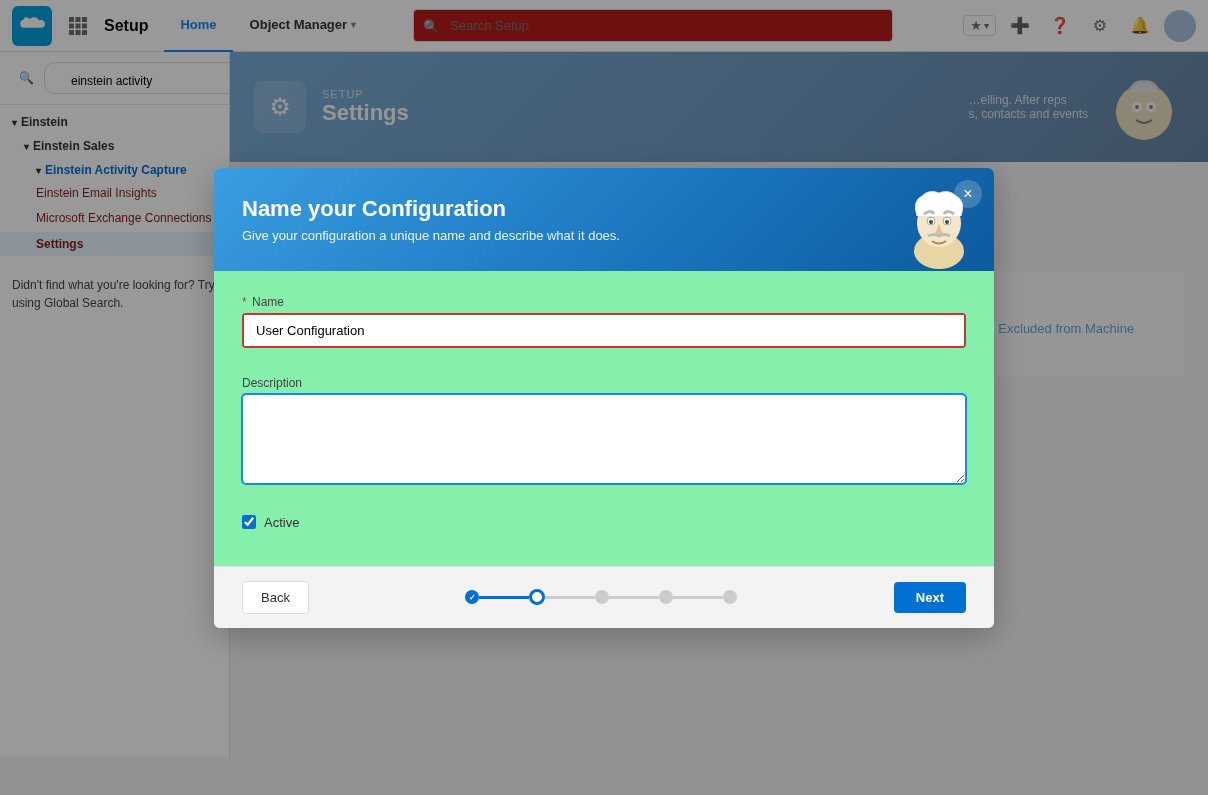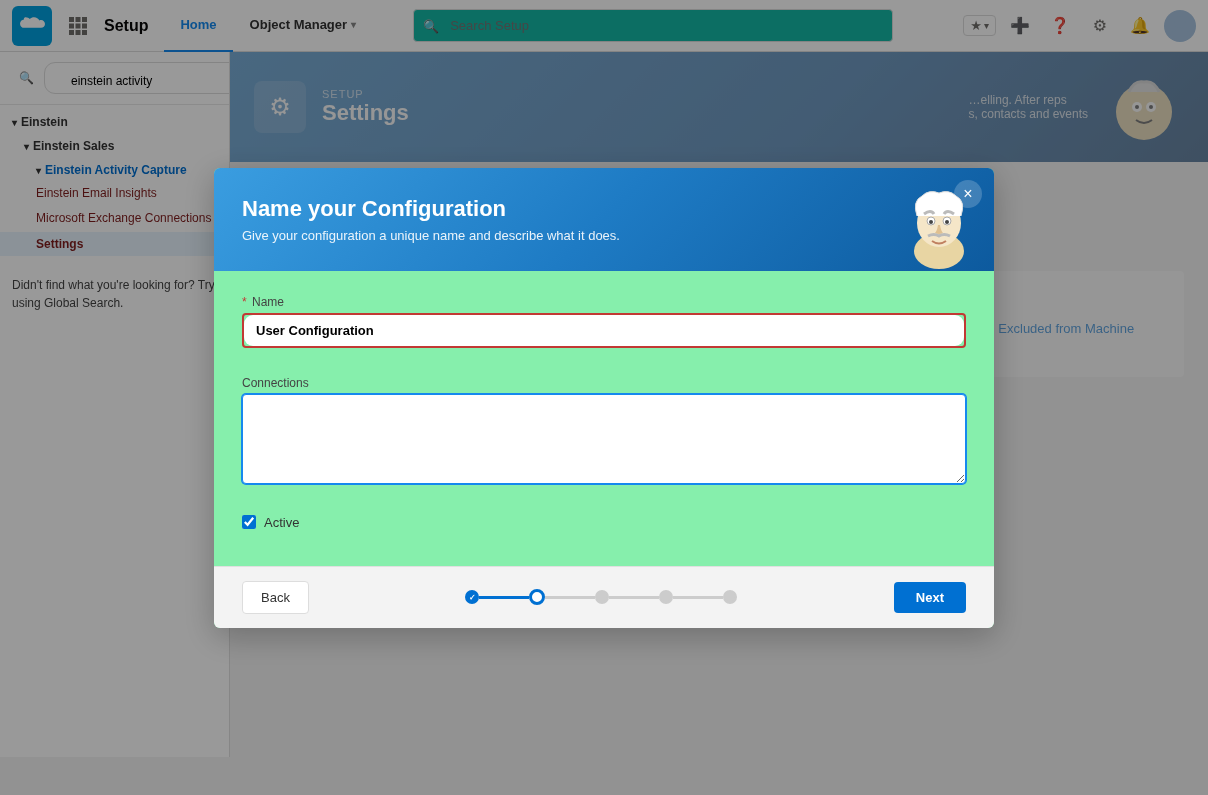--- a/index.html
+++ b/index.html
@@ -51,21 +51,21 @@
       position: relative;
       margin: 0 auto;
     }
     .search-bar input {
       width: 100%;
       padding: 8px 12px 8px 36px;
       border: 1px solid #ddd;
       border-radius: 4px;
       font-size: 13px;
       outline: none;
-      background: #14b8a6;
+      background: #b91c1c;
     }
     .search-bar .search-icon-wrap {
       position: absolute;
       left: 10px;
       top: 50%;
       transform: translateY(-50%);
       color: #706e6b;
     }
     .top-nav-right {
       margin-left: auto;
@@ -373,22 +373,21 @@
     .name-input-wrapper {
       border: 2px solid #c23934;
       border-radius: 4px;
     }
     .name-input-wrapper input {
       border: none;
       outline: none;
       width: 100%;
       padding: 8px 12px;
       font-size: 13px;
-      border-radius: 9px;
-      font-weight: bold;
+      border-radius: 0;
     }
     .form-textarea {
       width: 100%;
       padding: 8px 12px;
       border: 1px solid #1589ee;
       border-radius: 4px;
       font-size: 13px;
       outline: none;
       resize: vertical;
       height: 90px;
@@ -680,21 +679,21 @@
         <label class="form-label">
           <span class="required">*</span>
           <span>Name</span>
         </label>
         <div class="name-input-wrapper">
           <input type="text" class="form-input" style="border: none;" value="User Configuration">
         </div>
       </div>
 
       <div class="form-group">
-        <label class="form-label">Connections</label>
+        <label class="form-label">Description</label>
         <textarea class="form-textarea" style=""></textarea>
       </div>
 
       <div class="checkbox-row">
         <input type="checkbox" id="active-cb" checked="" style="">
         <label for="active-cb">Active</label>
       </div>
     </div>
 
     <div class="modal-footer">

